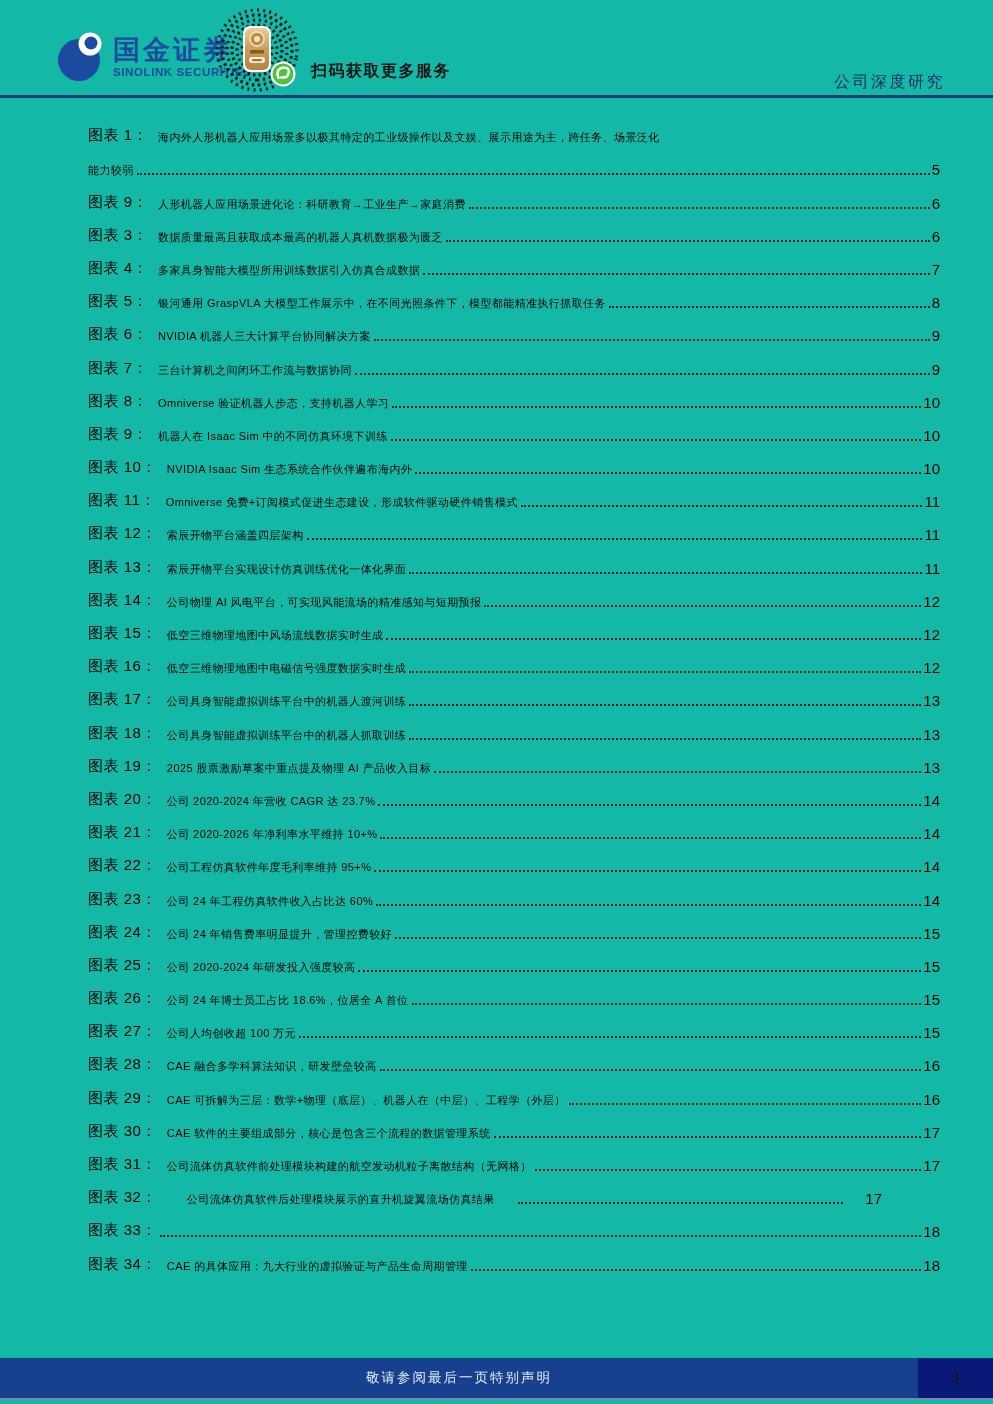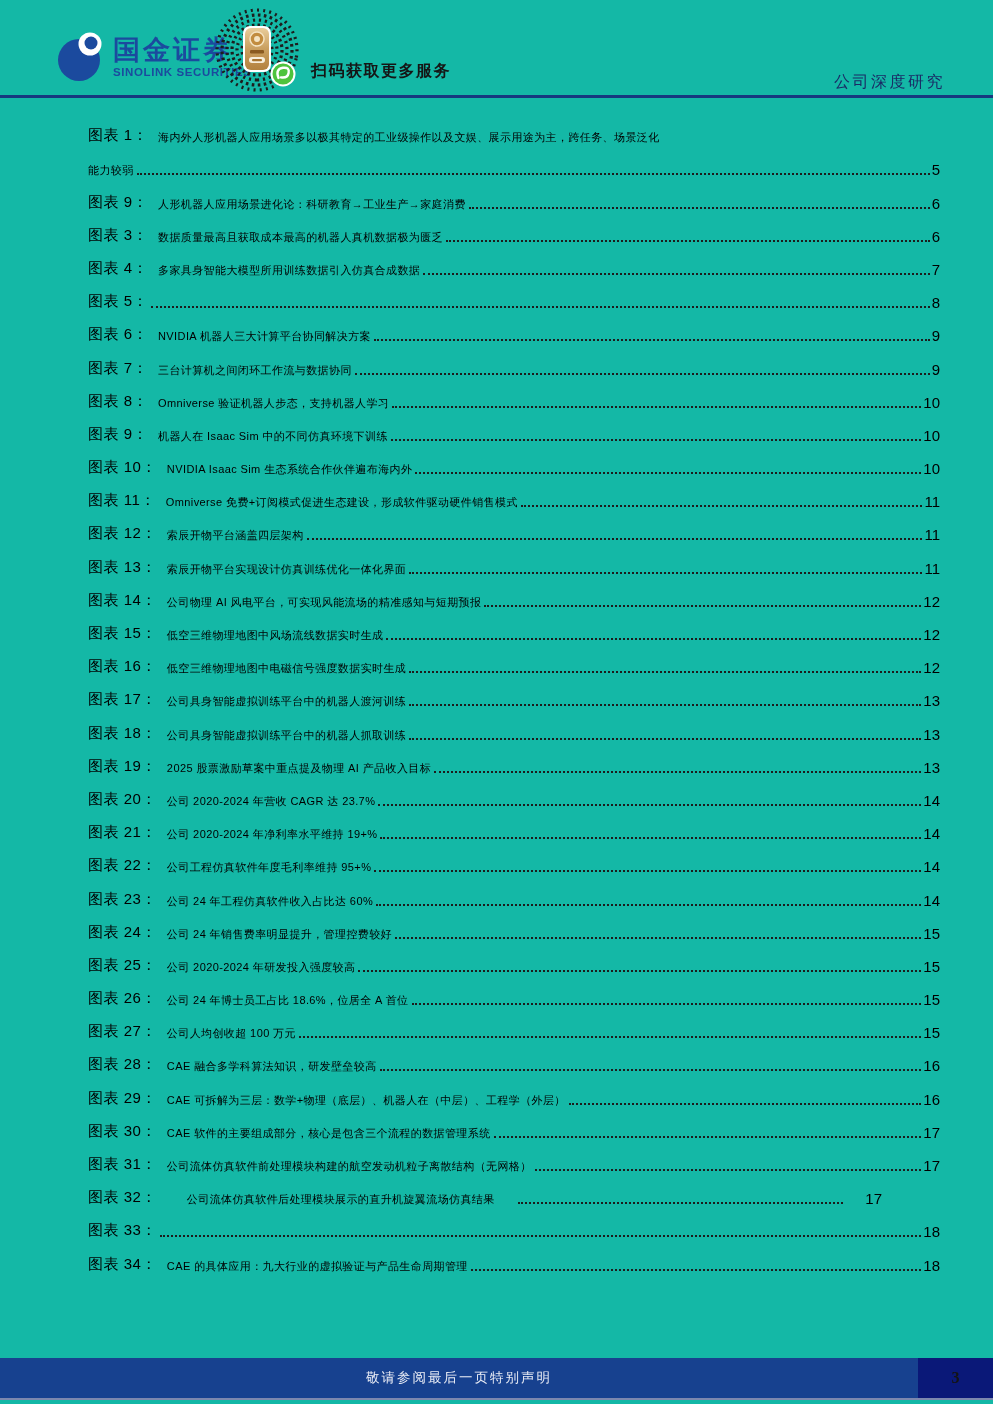--- a/index.html
+++ b/index.html
@@ -123,20 +123,21 @@
         <span class="toc-page">6</span>
       </div>
       <div class="toc-row">
         <span class="toc-label">图表 4：</span>
         <span class="toc-title">多家具身智能大模型所用训练数据引入仿真合成数据</span>
         <span class="toc-leader"></span>
         <span class="toc-page">7</span>
       </div>
       <div class="toc-row">
         <span class="toc-label">图表 5：</span>
+        <span class="toc-title">银河通用 GraspVLA 大模型工作展示中，在不同光照条件下，模型都能精准执行抓取任务</span>
         <span class="toc-leader"></span>
         <span class="toc-page">8</span>
       </div>
       <div class="toc-row">
         <span class="toc-label">图表 6：</span>
         <span class="toc-title">NVIDIA 机器人三大计算平台协同解决方案</span>
         <span class="toc-leader"></span>
         <span class="toc-page">9</span>
       </div>
       <div class="toc-row">
@@ -218,21 +219,21 @@
         <span class="toc-page">13</span>
       </div>
       <div class="toc-row">
         <span class="toc-label">图表 20：</span>
         <span class="toc-title">公司 2020-2024 年营收 CAGR 达 23.7%</span>
         <span class="toc-leader"></span>
         <span class="toc-page">14</span>
       </div>
       <div class="toc-row">
         <span class="toc-label">图表 21：</span>
-        <span class="toc-title">公司 2020-2024 年净利率水平维持 19+%</span>
+        <span class="toc-title">公司 2020-2026 年净利率水平维持 10+%</span>
         <span class="toc-leader"></span>
         <span class="toc-page">14</span>
       </div>
       <div class="toc-row">
         <span class="toc-label">图表 22：</span>
         <span class="toc-title">公司工程仿真软件年度毛利率维持 95+%</span>
         <span class="toc-leader"></span>
         <span class="toc-page">14</span>
       </div>
       <div class="toc-row">

